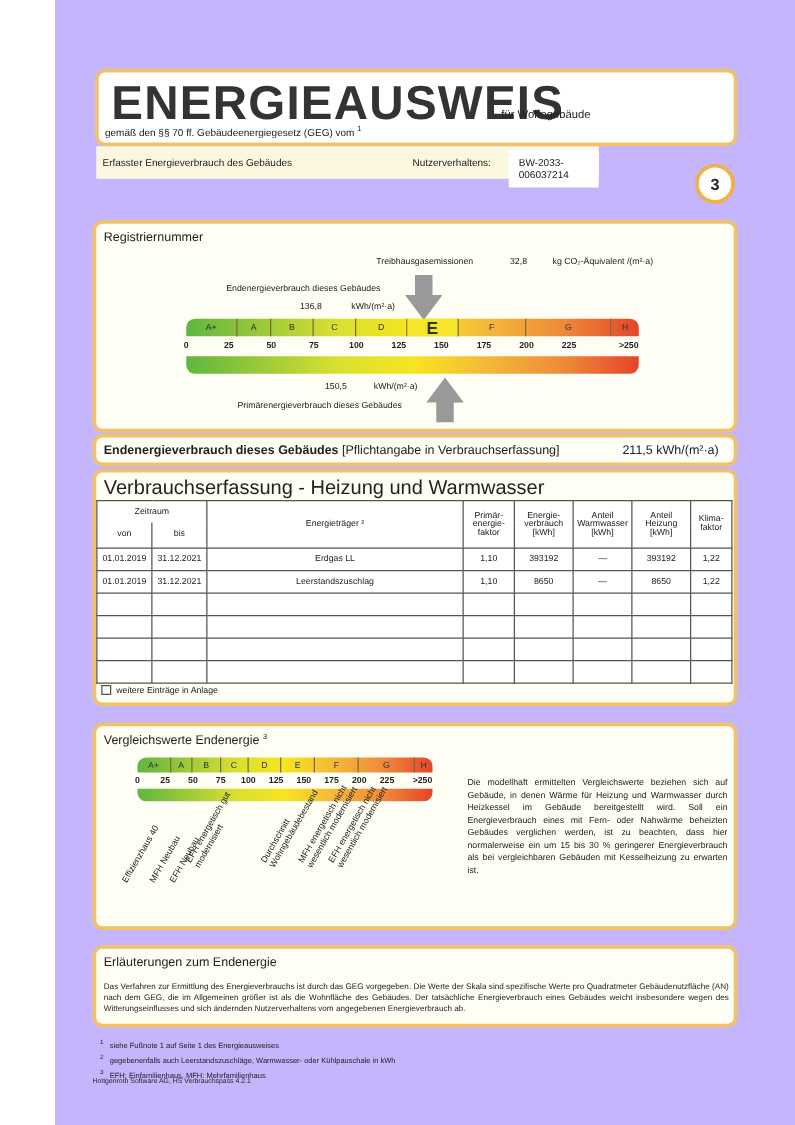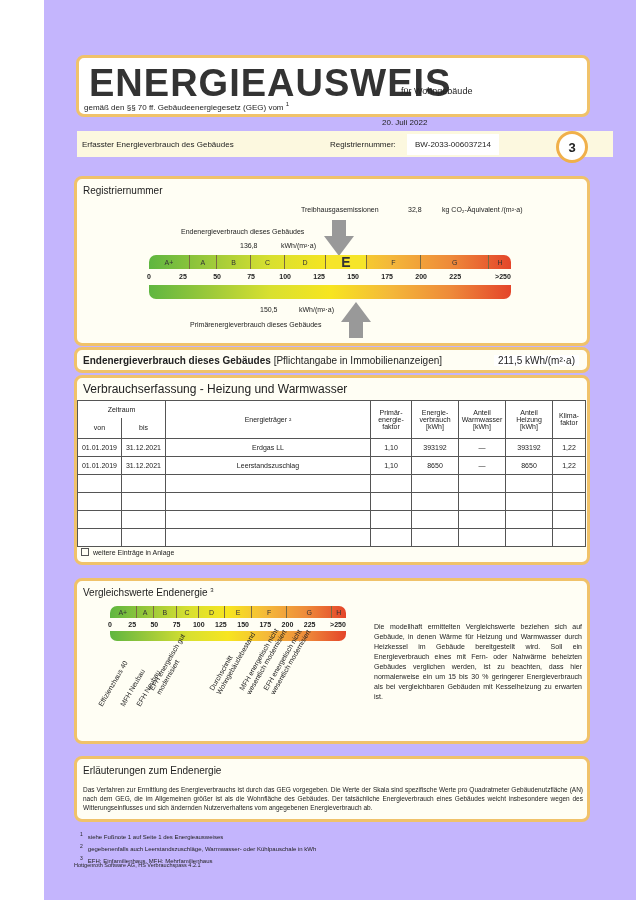--- a/index.html
+++ b/index.html
@@ -28,23 +28,23 @@
   <div class="box" style="left:32px;top:55px;width:514px;height:62px;background:#fff;">
     <div class="abs title" style="left:10px;top:4px;">ENERGIEAUSWEIS</div>
     <div class="abs s9 bold" style="left:322px;top:28px;">für Wohngebäude</div>
     <div class="abs s8" style="left:5px;top:43px;">
       <span>gemäß den §§ 70 ff. Gebäudeenergiegesetz (GEG) vom</span>
       <sup style="font-size:6px;">1</sup>
     </div>
     <div class="abs s8" style="left:303px;top:60px;">20. Juli 2022</div>
   </div>
 
-  <div class="abs" style="left:33px;top:131px;width:536px;height:26px;background:#fcf8df;">
+  <div class="abs" style="left:33px;top:117px;width:402px;height:26px;background:#fcf8df;">
     <div class="abs s8 bold" style="left:5px;top:9px;">Erfasster Energieverbrauch des Gebäudes</div>
-    <div class="abs s8 bold" style="left:253px;top:9px;">Registriernummer:</div>
+    <div class="abs s8 bold" style="left:253px;top:9px;">Nutzerverhaltens:</div>
     <div class="abs s8" style="left:330px;top:3px;background:#fff;padding:6px 8px;">BW-2033-006037214</div>
   </div>
   <div class="abs" style="left:512px;top:131px;width:26px;height:26px;border:3px solid #f0b04a;border-radius:50%;display:flex;align-items:center;justify-content:center;font-weight:bold;font-size:13px;background:#fff;">
     <span>3</span>
   </div>
 
   <div class="box" style="left:30px;top:176px;width:516px;height:170px;">
     <div class="abs s9 bold" style="left:6px;top:6px;font-size:10px;">Registriernummer</div>
   </div>
   <div class="abs small bold" style="left:257px;top:206px;">Treibhausgasemissionen</div>
@@ -86,27 +86,27 @@
   <div class="abs small bold" style="left:216px;top:306px;">150,5</div>
   <div class="abs small bold" style="left:255px;top:306px;">kWh/(m²·a)</div>
   <div class="abs small bold" style="left:146px;top:321px;">Primärenergieverbrauch dieses Gebäudes</div>
   <svg class="abs" style="left:297px;top:302px;" width="30" height="36">
       <polygon points="15,0 30,20 22,20 22,36 8,36 8,20 0,20" fill="#999"></polygon>
     </svg>
 
   <div class="box" style="left:30px;top:347px;width:516px;height:26px;">
     <div class="abs" style="left:6px;top:5px;font-size:10px;">
       <b>Endenergieverbrauch dieses Gebäudes</b>
-      <span>[Pflichtangabe in Immobilienanzeigen]</span>
+      <span>[Pflichtangabe in Verbrauchserfassung]</span>
     </div>
     <div class="abs" style="right:8px;top:5px;font-size:10px;background:#fff;padding:0 4px;">211,5 kWh/(m²·a)</div>
   </div>
 
   <div class="box" style="left:30px;top:375px;width:516px;height:190px;">
-    <div class="abs s9 bold" style="left:6px;top:4px;font-size:12px;">Verbrauchserfassung - Heizung und Warmwasser</div>
+    <div class="abs s9 bold" style="left:6px;top:4px;font-size:16px;">Verbrauchserfassung - Heizung und Warmwasser</div>
   </div>
   <table class="cons" style="background:#fff;">
     <tbody>
         <tr>
       <th colspan="2" style="border-bottom:none;"><span>Zeitraum</span></th>
       <th rowspan="2" style="width:200px;">Energieträger ²</th>
       <th rowspan="2" style="width:36px;">Primär-energie-faktor</th>
       <th rowspan="2" style="width:42px;">Energie-verbrauch [kWh]</th>
       <th rowspan="2" style="width:42px;">Anteil Warmwasser [kWh]</th>
       <th rowspan="2" style="width:42px;">Anteil Heizung [kWh]</th>

